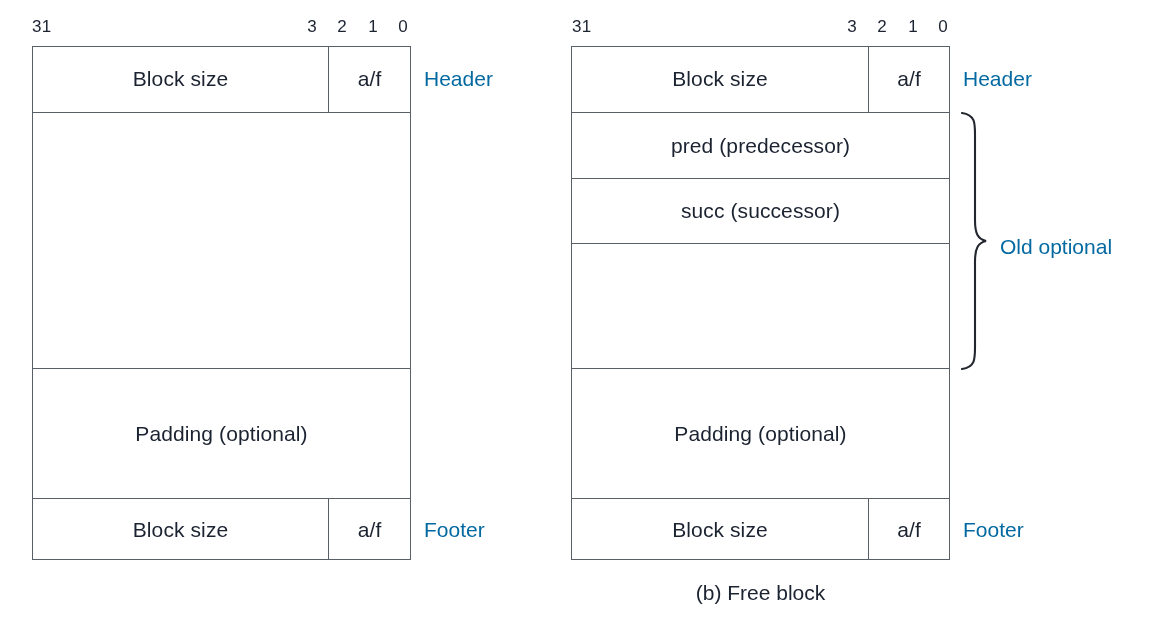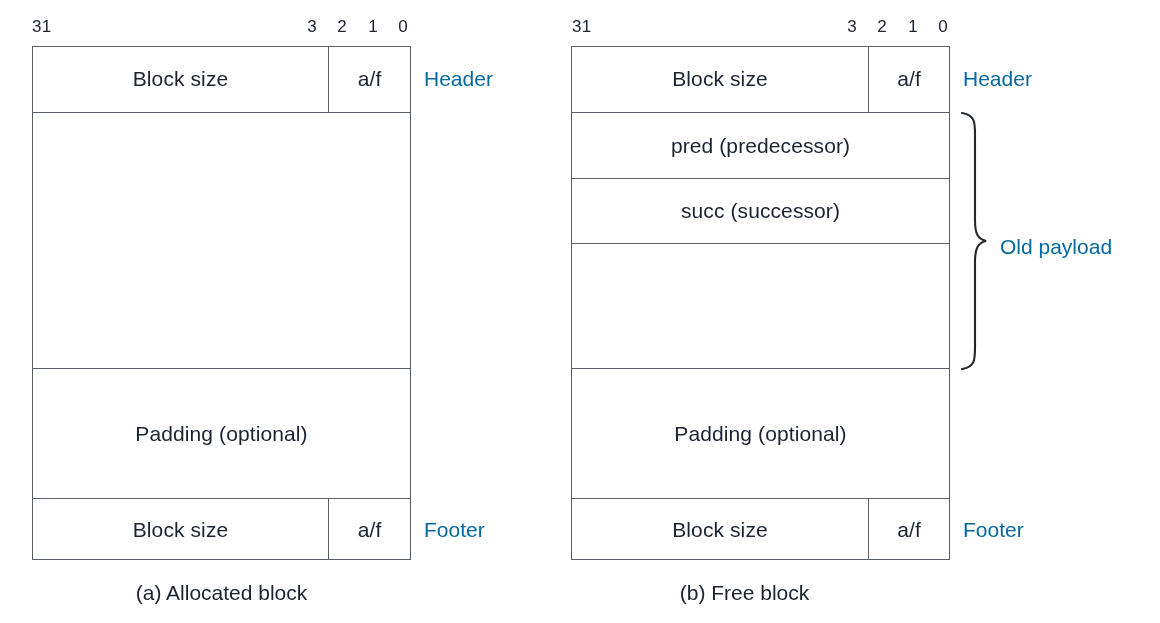--- a/index.html
+++ b/index.html
@@ -127,21 +127,20 @@
 
 
   <div class="celltext" style="left:33px; top:369px; width:377px; height:129px;">Padding (optional)</div>
 
   <div class="celltext" style="left:33px; top:499px; width:295px; height:61px;">Block size</div>
   <div class="celltext" style="left:329px; top:499px; width:81px; height:61px;">a/f</div>
 
   <div class="sidelabel" style="left:424px; top:46px; height:66px;">Header</div>
   <div class="sidelabel" style="left:424px; top:499px; height:61px;">Footer</div>
 
-  <div class="caption" style="left:32px; top:578px; width:379px; height:30px;">(a) Allocated block</div>
 
   <div class="bitrow" style="left:572px; top:16px; width:380px;">
     <span class="bit bit-left" style="left:0px; width:30px;">31</span>
     <span class="bit" style="left:272px; width:16px;">3</span>
     <span class="bit" style="left:302px; width:16px;">2</span>
     <span class="bit" style="left:333px; width:16px;">1</span>
     <span class="bit" style="left:363px; width:16px;">0</span>
   </div>
 
   <div class="cellband pad-fill" style="left:572px; top:369px; width:377px; height:129px;"></div>
@@ -173,17 +172,17 @@
 
   <div class="sidelabel" style="left:963px; top:46px; height:66px;">Header</div>
   <div class="sidelabel" style="left:963px; top:499px; height:61px;">Footer</div>
 
   <div class="brace" style="left:952px; top:110px; width:40px; height:262px;">
     <svg width="40" height="262" viewBox="0 0 40 262" fill="none" xmlns="http://www.w3.org/2000/svg">
       <path d="M10 3 C24 5, 23 14, 23 28 L23 110 C23 124, 26 129, 34 131 C26 133, 23 138, 23 152 L23 234 C23 248, 24 257, 10 259" stroke="#22262e" stroke-width="2.1" stroke-linecap="round" fill="none"></path>
     </svg>
   </div>
 
-  <div class="sidelabel" style="left:1000px; top:226px; height:42px;">Old payload</div>
+  <div class="sidelabel" style="left:1000px; top:226px; height:42px;">Old optional</div>
 
-  <div class="caption" style="left:555px; top:578px; width:379px; height:30px;">(b) Free block</div>
+  <div class="caption" style="left:571px; top:578px; width:379px; height:30px;">(b) Free block</div>
 
 </div>
 
 </body></html>

